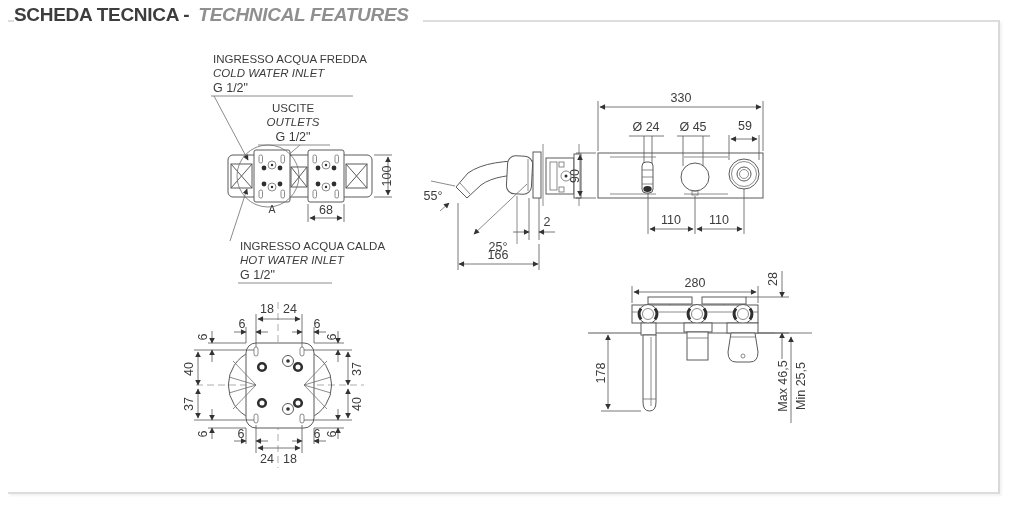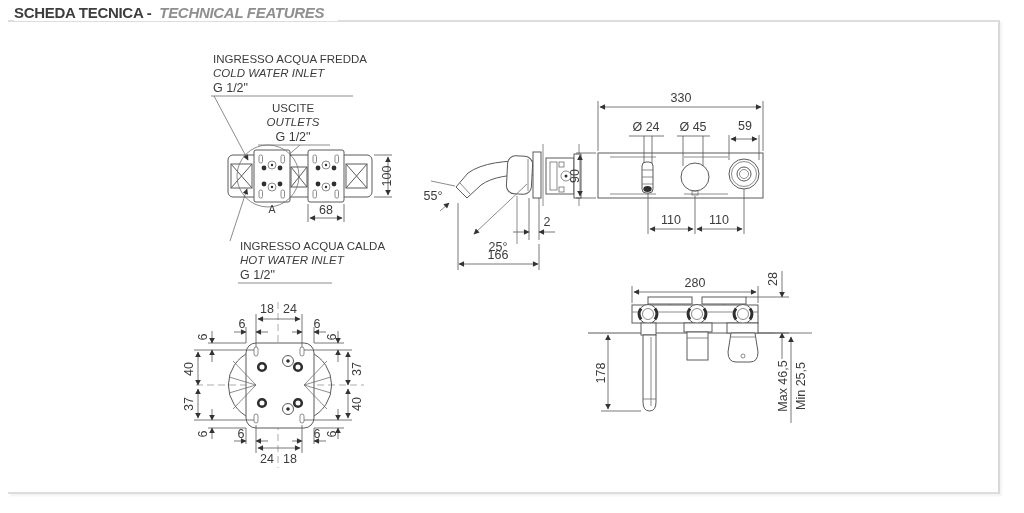--- a/index.html
+++ b/index.html
@@ -2,21 +2,21 @@
 <html><head>
 <meta charset="utf-8">
 <style>
   html,body{margin:0;padding:0;background:#fff;}
   #canvas{position:relative;width:1024px;height:513px;background:#fff;overflow:hidden;
           font-family:"Liberation Sans",sans-serif;}
   #panel{position:absolute;left:8px;top:20px;width:990px;height:470px;
          border-top:2px solid #ddd;border-right:2px solid #d9d9d9;border-bottom:2px solid #ddd;
          box-shadow:2px 2px 2px rgba(0,0,0,0.05);z-index:0;}
   #title{position:absolute;left:14px;top:4px;background:#fff;padding:0 14px 0 0;z-index:2;
-         font-size:15px;font-weight:bold;letter-spacing:-0.3px;white-space:nowrap;}
+         font-size:19px;font-weight:bold;letter-spacing:-0.3px;white-space:nowrap;}
   #title .t1{color:#3d3d3d;}
   #title .t2{color:#8f8f8f;font-style:italic;margin-left:4px;}
   svg.sheet{position:absolute;left:0;top:0;z-index:1;}
   .ln{stroke:#5a5a5a;stroke-width:1;fill:none;}
   .lt{stroke:#6e6e6e;stroke-width:.8;fill:none;}
   .dim{stroke:#555;stroke-width:.8;fill:none;}
   .cl{stroke:#8a8a8a;stroke-width:.7;fill:none;stroke-dasharray:7 4;}
   .wf{fill:#fff;stroke:#5a5a5a;stroke-width:1;}
   .df{fill:#2f2f2f;stroke:none;}
   .thick{stroke:#2f2f2f;stroke-width:3;fill:none;}

